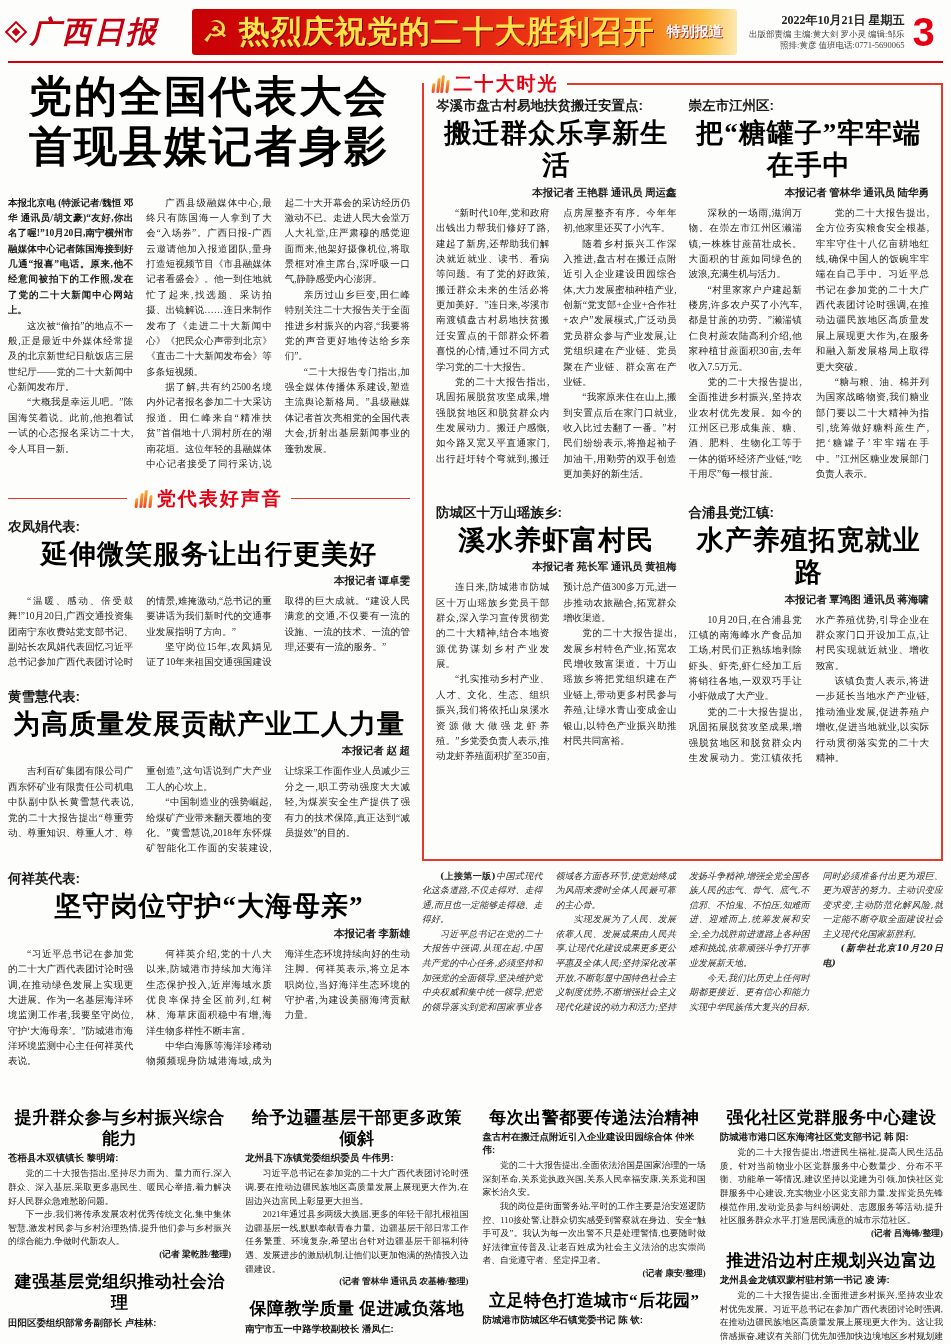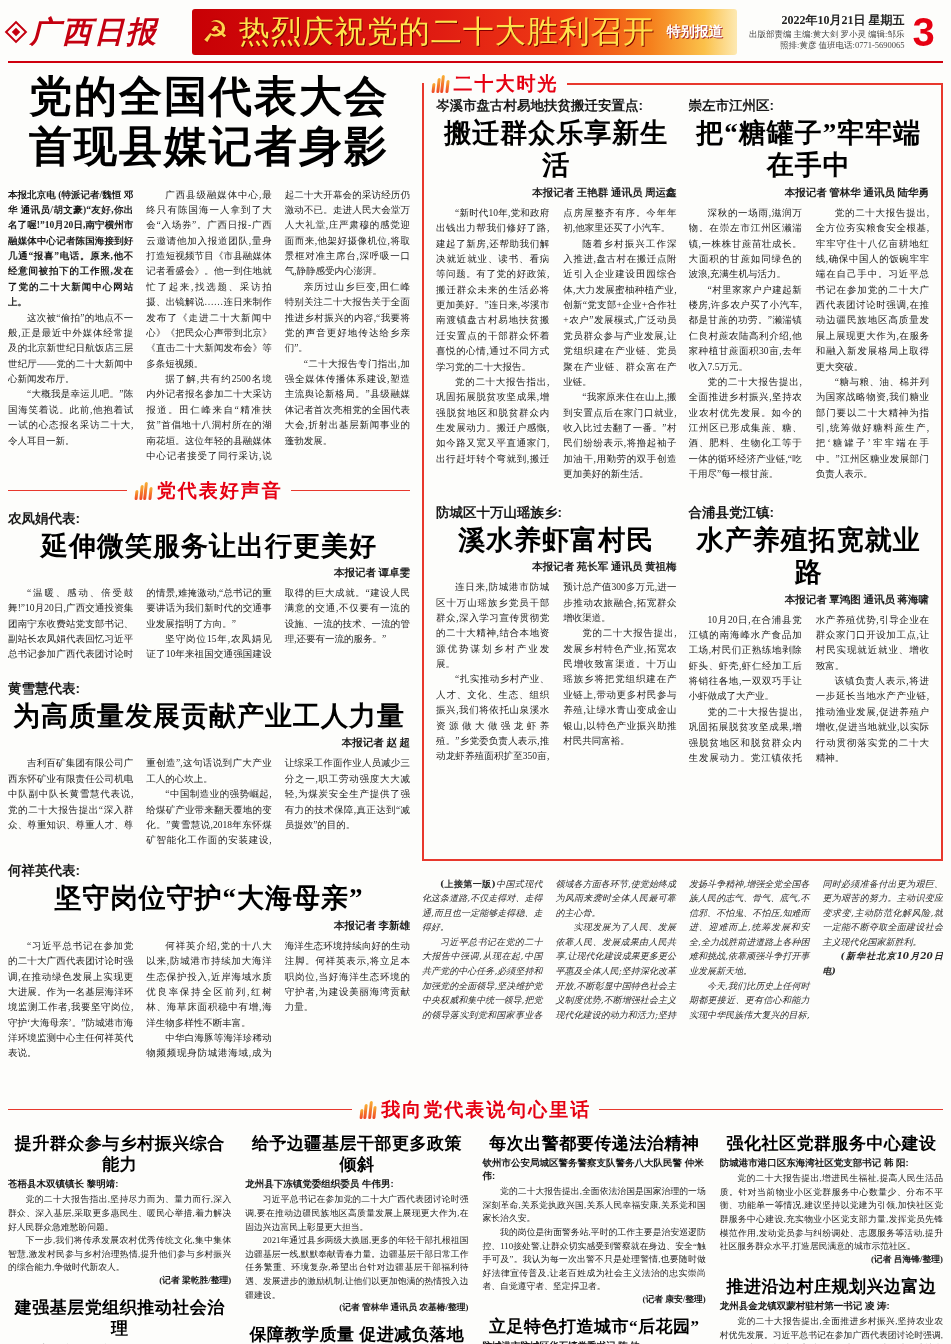--- a/index.html
+++ b/index.html
@@ -14,40 +14,40 @@
   .masthead { display:flex; align-items:center; gap:6px; width:210px; }
   .m-logo { width:16px; height:16px; border:2px solid #c40010; transform:rotate(45deg); position:relative; }
   .m-logo::after{ content:""; position:absolute; inset:3px; background:#c40010; }
   .m-name { font-size:30px; font-weight:bold; font-style:italic; color:#c40010; letter-spacing:2px; font-family:"Liberation Serif",serif; }
   .banner {
     flex:1; height:46px; border-radius:3px; display:flex; align-items:center; padding:0 14px 0 10px;
     background:linear-gradient(90deg,#c80005 0%,#e01c12 45%,#ef3a14 68%,#f57f1c 84%,#fbc14a 94%,#fde9b2 100%);
     position:relative;
   }
   .emblem { color:#ffd34d; font-size:30px; line-height:1; margin-right:10px; text-shadow:0 0 2px #8a0000; }
-  .banner-title { font-size:31px; font-weight:400; color:#ffe34d; letter-spacing:1px;
+  .banner-title { font-size:31px; font-weight:700; color:#ffe34d; letter-spacing:1px;
     font-family:"Liberation Sans","DejaVu Sans",sans-serif; text-shadow:1px 1px 0 #7e0000; white-space:nowrap; }
   .banner-tag { font-size:14px; font-weight:bold; color:#fff; margin-left:12px; white-space:nowrap;
     font-family:"Liberation Sans",sans-serif; text-shadow:1px 1px 0 #a33; }
   .pubinfo { width:190px; text-align:right; padding-left:12px; line-height:1.35; }
   .pub-date { font-size:12px; font-weight:bold; color:#222; }
   .pub-staff { font-size:8.5px; color:#444; }
   .pagenum { width:44px; text-align:center; font-size:40px; font-weight:900; color:#e60012;
     font-family:"Liberation Sans",sans-serif; line-height:1; }
   .hdr-rule { border-top:2.5px solid #cf000e; margin:3px 0 8px 0; }
   
   .main { display:flex; gap:12px; }
   .col-left { width:402px; }
   .col-right { flex:1; min-width:0; }
   
   .lead-title { text-align:center; font-family:"Liberation Sans","DejaVu Sans",sans-serif;
     font-weight:900; font-size:43px; line-height:1.17; letter-spacing:2px; color:#000; }
   .body-txt { text-align:justify; font-size:9.5px; line-height:1.62; color:#1c1c1c; overflow:hidden; }
   .body-txt p { text-indent:2em; }
-  .lead-body { column-count:3; column-gap:13px; height:282px; margin-top:16px; }
+  .lead-body { column-count:3; column-gap:13px; height:282px; margin-top:24px; }
   .lead-body p:first-child { text-indent:0; }
   .byline-bold { font-weight:bold; }
   
   .sec-head { display:flex; align-items:center; margin:8px 0 4px 0; }
   .sec-line { flex:1; border-top:1.5px solid #e8382d; }
   .sec-center { display:flex; align-items:center; gap:5px; padding:0 8px; }
   .flame { display:flex; align-items:flex-end; gap:1.5px; height:18px; }
   .flame i { display:block; width:3px; border-radius:2px; background:linear-gradient(#f9b234,#ef4123); transform:skewX(-6deg); }
   .flame i:nth-child(1){height:10px} .flame i:nth-child(2){height:15px}
   .flame i:nth-child(3){height:18px} .flame i:nth-child(4){height:13px}
@@ -61,21 +61,21 @@
   .cols2 { column-count:2; column-gap:14px; }
   .h-a1{height:88px} .h-a2{height:100px} .h-a3{height:150px}
   
   .times-wrap { position:relative; border:2px solid #e8382d; margin-top:12px; padding:6px 12px 10px 12px; background:#fdfdfb; }
   .times-head { position:absolute; top:-14px; left:0; right:0; display:flex; justify-content:flex-start; }
   .times-head .sec-center { background:#fdfdfb; }
   .times-grid { display:flex; gap:12px; }
   .times-col { flex:1; min-width:0; }
   .t-body1 { height:292px; } .t-body2 { height:236px; }
   
-  .contin { margin-top:16px; }
+  .contin { margin-top:8px; }
   .contin-body { column-count:4; column-gap:13px; height:158px; overflow:hidden;
     font-family:"DejaVu Serif","Liberation Serif",serif; font-style:italic; font-size:9px;
     line-height:1.62; color:#2b2b2b; text-align:justify; }
   .contin-body p { text-indent:2em; }
   .contin-lead { font-weight:bold; font-style:normal; }
   .contin-credit { font-weight:bold; text-indent:2em; }
   
   .bottom { margin-top:6px; }
   .msg-grid { display:flex; gap:14px; margin-top:6px; height:300px; overflow:hidden; }
   .msg-col { flex:1; min-width:0; }
@@ -152,21 +152,21 @@
           <p>坚守岗位15年,农凤娟见证了10年来祖国交通强国建设取得的巨大成就。“建设人民满意的交通,不仅要有一流的设施、一流的技术、一流的管理,还要有一流的服务。”</p>
 
         </div>
       </div>
 
       <div>
         <div class="kicker">黄雪慧代表:</div>
         <div class="art-title">为高质量发展贡献产业工人力量</div>
         <div class="art-byline">本报记者 赵 超</div>
         <div class="body-txt cols3 h-a2">
-          <p>吉利百矿集团有限公司广西东怀矿业有限责任公司机电中队副中队长黄雪慧代表说,党的二十大报告提出“深入群众、尊重知识、尊重人才、尊重创造”,这句话说到广大产业工人的心坎上。</p>
+          <p>吉利百矿集团有限公司广西东怀矿业有限责任公司机电中队副中队长黄雪慧代表说,党的二十大报告提出“尊重劳动、尊重知识、尊重人才、尊重创造”,这句话说到广大产业工人的心坎上。</p>
           <p>“中国制造业的强势崛起,给煤矿产业带来翻天覆地的变化。”黄雪慧说,2018年东怀煤矿智能化工作面的安装建设,让综采工作面作业人员减少三分之一,职工劳动强度大大减轻,为煤炭安全生产提供了强有力的技术保障,真正达到“减员提效”的目的。</p>
 
         </div>
       </div>
 
       <div>
         <div class="kicker">何祥英代表:</div>
         <div class="art-title">坚守岗位守护“大海母亲”</div>
         <div class="art-byline">本报记者 李新雄</div>
         <div class="body-txt cols3 h-a3">
@@ -248,33 +248,20 @@
           <p>习近平总书记在党的二十大报告中强调,从现在起,中国共产党的中心任务,必须坚持和加强党的全面领导,坚决维护党中央权威和集中统一领导,把党的领导落实到党和国家事业各领域各方面各环节,使党始终成为风雨来袭时全体人民最可靠的主心骨。</p>
           <p>实现发展为了人民、发展依靠人民、发展成果由人民共享,让现代化建设成果更多更公平惠及全体人民;坚持深化改革开放,不断彰显中国特色社会主义制度优势,不断增强社会主义现代化建设的动力和活力;坚持发扬斗争精神,增强全党全国各族人民的志气、骨气、底气,不信邪、不怕鬼、不怕压,知难而进、迎难而上,统筹发展和安全,全力战胜前进道路上各种困难和挑战,依靠顽强斗争打开事业发展新天地。</p>
           <p>今天,我们比历史上任何时期都更接近、更有信心和能力实现中华民族伟大复兴的目标,同时必须准备付出更为艰巨、更为艰苦的努力。主动识变应变求变,主动防范化解风险,就一定能不断夺取全面建设社会主义现代化国家新胜利。</p>
           <p class="contin-credit">(新华社北京10月20日电)</p>
         </div>
       </div>
     </div>
   </div>
 
   <div class="bottom">
-    <div class="sec-head">
-      <span class="sec-line"></span>
-      <span class="sec-center">
-        <span class="flame">
-            <i></i>
-            <i></i>
-            <i></i>
-            <i></i>
-          </span>
-        <span class="sec-title">我向党代表说句心里话</span>
-      </span>
-      <span class="sec-line"></span>
-    </div>
 
     <div class="msg-grid">
 
       <div class="msg-col">
         <div class="msg-item">
           <div class="msg-title">提升群众参与乡村振兴综合能力</div>
           <div class="msg-speaker">苍梧县木双镇镇长 黎明靖:</div>
           <div class="msg-body">
             <p>党的二十大报告指出,坚持尽力而为、量力而行,深入群众、深入基层,采取更多惠民生、暖民心举措,着力解决好人民群众急难愁盼问题。</p>
             <p>下一步,我们将传承发展农村优秀传统文化,集中集体智慧,激发村民参与乡村治理热情,提升他们参与乡村振兴的综合能力,争做时代新农人。</p>
@@ -301,21 +288,21 @@
         <div class="msg-item">
           <div class="msg-title">保障教学质量 促进减负落地</div>
           <div class="msg-speaker">南宁市五一中路学校副校长 潘凤仁:</div>
 
         </div>
       </div>
 
       <div class="msg-col">
         <div class="msg-item">
           <div class="msg-title">每次出警都要传递法治精神</div>
-          <div class="msg-speaker">钦州市公安局城区警务警察支队警务八大队民警 仲米伟:</div>
+          <div class="msg-speaker">盘古村在搬迁点附近引入企业建设田园综合体 仲米伟:</div>
           <div class="msg-body">
             <p>党的二十大报告提出,全面依法治国是国家治理的一场深刻革命,关系党执政兴国,关系人民幸福安康,关系党和国家长治久安。</p>
             <p>我的岗位是街面警务站,平时的工作主要是治安巡逻防控、110接处警,让群众切实感受到警察就在身边、安全“触手可及”。我认为每一次出警不只是处理警情,也要随时做好法律宣传普及,让老百姓成为社会主义法治的忠实崇尚者、自觉遵守者、坚定捍卫者。</p>
           </div>
           <p class="credit">(记者 康安/整理)</p>
         </div>
         <div class="msg-item">
           <div class="msg-title">立足特色打造城市“后花园”</div>
           <div class="msg-speaker">防城港市防城区华石镇党委书记 陈 钦:</div>
 

